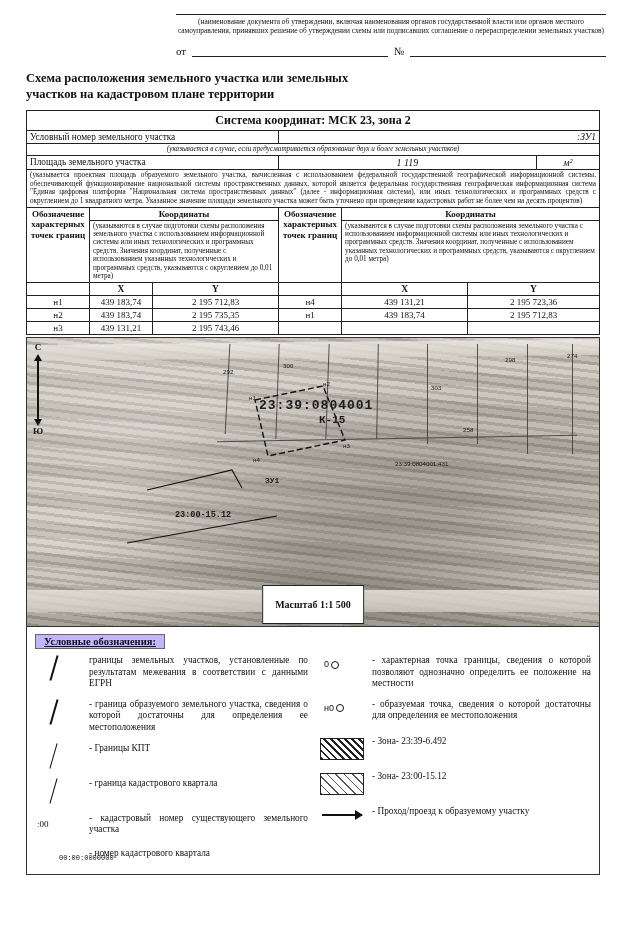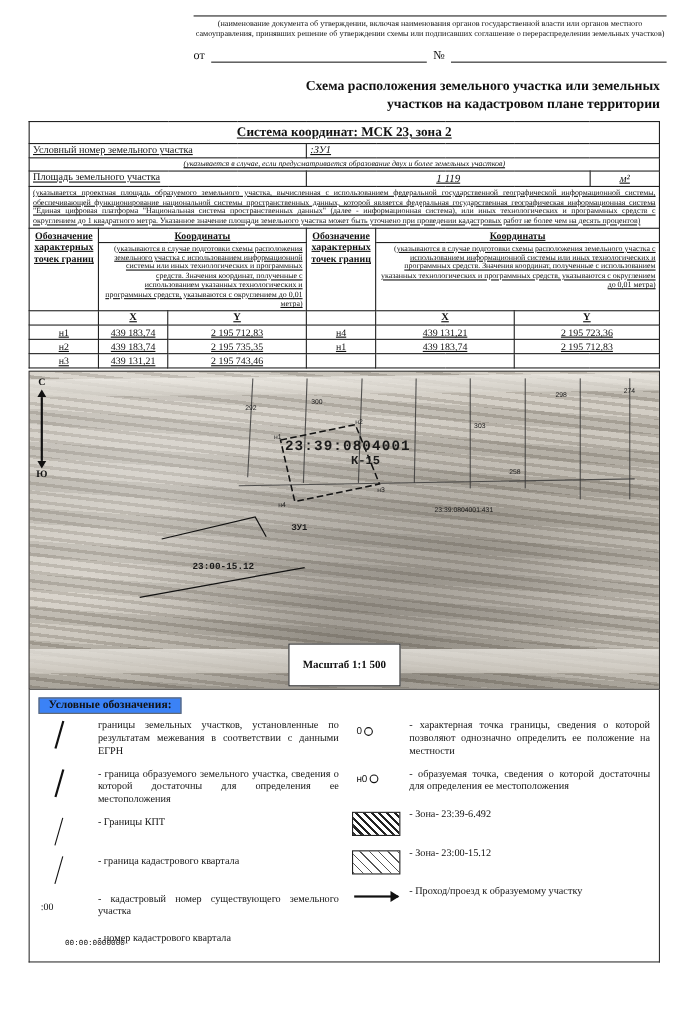--- a/index.html
+++ b/index.html
@@ -39,65 +39,64 @@
   .dateline{
     display:flex;
     align-items:flex-end;
     gap:6px;
     margin-top:10px;
     font-size:11px;
   }
   .dateline .lbl{white-space:nowrap;}
   .dateline .ln{flex:1;border-bottom:1px solid #222;height:11px;}
   .title{
-    text-align:right;
+    text-align:left;
     font-weight:bold;
     font-size:12.5px;
     line-height:1.25;
     margin-top:14px;
     margin-bottom:8px;
   }
   table.doc{
     width:100%;
     border-collapse:collapse;
     table-layout:fixed;
-    text-decoration:underline;
   }
   table.doc td{
     border:1px solid #222;
     padding:1px 3px;
     vertical-align:top;
   }
   .sys{
     text-align:center;
     font-weight:bold;
     font-size:12px;
     padding:2px 0 !important;
   }
   .rowlabel{font-size:9.3px;}
-  .valcell{font-size:9.5px;font-style:italic;text-align:left;}
+  .valcell{font-size:9.5px;font-style:italic;text-align:right;}
   .hint{
     font-size:7.2px;
     font-style:italic;
     text-align:center;
     line-height:1.2;
   }
   .just{
     font-size:7.2px;
     text-align:justify;
     line-height:1.2;
   }
   .areaval{
     font-size:10px;font-style:italic;text-align:center;
   }
   .coordhdr{
     text-align:center;font-size:9px;font-weight:bold;
   }
   .coordhint{
-    font-size:7.2px;text-align:right;line-height:1.18;
+    font-size:7.2px;text-align:left;line-height:1.18;
   }
   .oznach{
     text-align:center;font-size:9px;font-weight:bold;line-height:1.2;margin-left:48px;
   }
   .xy{
     text-align:center;font-size:9.5px;font-weight:bold;
   }
   .num{
     text-align:center;font-size:9px;
   }
@@ -178,26 +177,27 @@
   
   .legend{
     border:1px solid #333;border-top:none;
     padding:4px 8px 8px 8px;
     position:relative;
     height:248px;
     box-sizing:border-box;
   }
   .legend-title{
     display:inline-block;
-    background:#3b82f6;
+    background:#c4b5fd;
     font-weight:bold;
     font-size:10.5px;
     padding:1px 8px;
     border:1px solid #666;
     margin-bottom:6px;
+    text-decoration:underline;
   }
   .legend-cols{
     display:flex;gap:10px;
   }
   .legend-col{flex:1;}
   .lrow{
     display:flex;
     gap:8px;
     margin-bottom:9px;
     align-items:flex-start;

